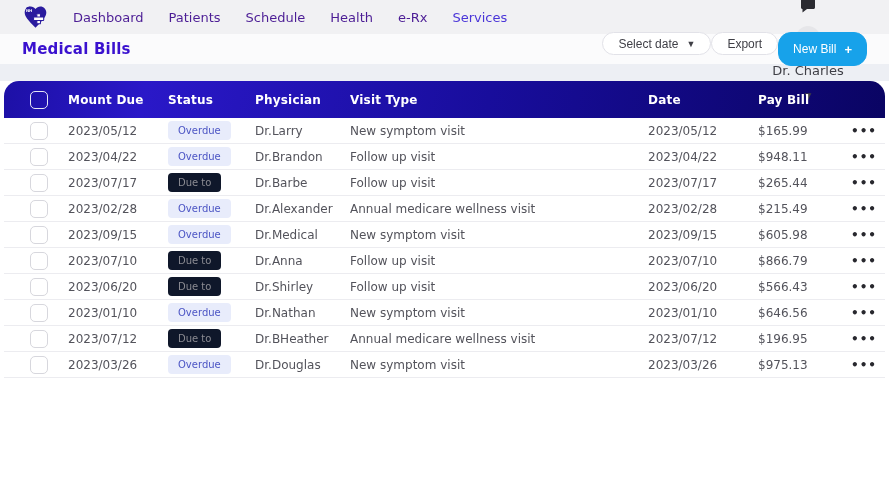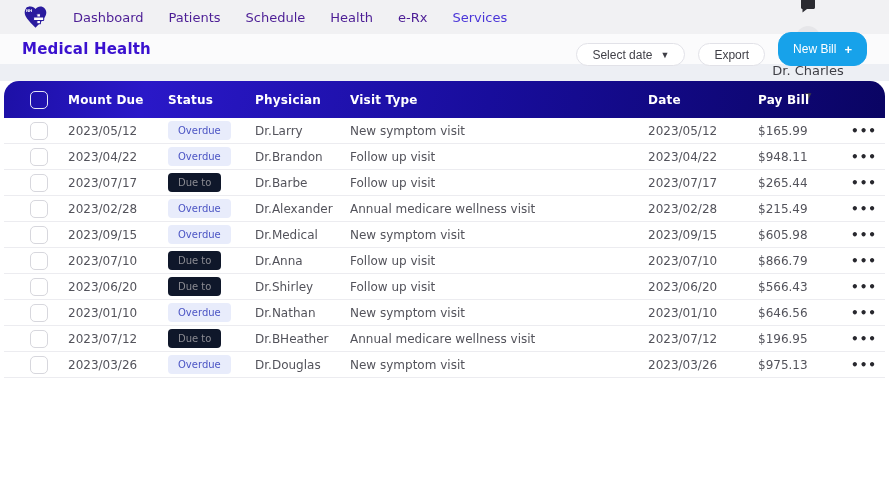--- a/index.html
+++ b/index.html
@@ -17,21 +17,21 @@
     display:flex; align-items:center; padding:0 8px 0 12px; }
   .search-pill input { flex:1; border:none; outline:none; background:transparent; font-size:12px; min-width:0; }
   .avatar { width:24px; height:24px; border-radius:50%; background:#e6e6e9; display:flex;
     align-items:center; justify-content:center; }
   .user-name { font-size:13px; color:#3f3f46; }
   .caret { font-size:9px; color:#3f3f46; }
 
   
   .toolbar { height:30px; background:#fbfbfc; display:flex; align-items:center; padding:0 22px; }
   .page-title { font-size:15px; font-weight:bold; color:#3a11cf; letter-spacing:.2px; }
-  .toolbar-actions { margin-left:auto; display:flex; align-items:flex-end; gap:13px; }
+  .toolbar-actions { margin-left:auto; display:flex; align-items:flex-start; }
   .pill-btn { height:23px; background:#fff; border:1px solid #e2e2e8; border-radius:13px;
     display:flex; align-items:center; gap:8px; padding:0 15px; font-size:12px; color:#3f3f46; cursor:pointer; }
   .pill-btn.primary { background:#17a2ea; border-color:#17a2ea; color:#fff; padding:16px 14px; }
   .plus-glyph { font-size:13px; font-weight:bold; }
 
   .gap-strip { height:17px; background:#edeff4; }
 
   
   .table-card { margin:0 4px; border-radius:15px 15px 0 0; overflow:hidden; background:#fff; }
   .grid-row { display:grid; grid-template-columns:64px 100px 87px 95px 298px 110px 85px 1fr;
@@ -92,21 +92,21 @@
         <circle cx="8" cy="5.4" r="2.6" fill="none" stroke="#4a4a52" stroke-width="1.4"></circle>
         <path d="M3.2 13.6c.7-2.4 2.6-3.6 4.8-3.6s4.1 1.2 4.8 3.6" fill="none" stroke="#4a4a52" stroke-width="1.4" stroke-linecap="round"></path>
       </svg>
     </div>
     <span class="user-name">Dr. Charles</span>
     <span class="caret">▼</span>
   </div>
 </div>
 
 <div class="toolbar">
-  <span class="page-title">Medical Health</span>
+  <span class="page-title">Medical Bills</span>
   <div class="toolbar-actions">
     <button class="pill-btn">
       <span>Select date</span>
       <span class="caret">▼</span>
     </button>
     <button class="pill-btn">
       <span>Export</span>
     </button>
     <button class="pill-btn primary">
       <span>New Bill</span>

